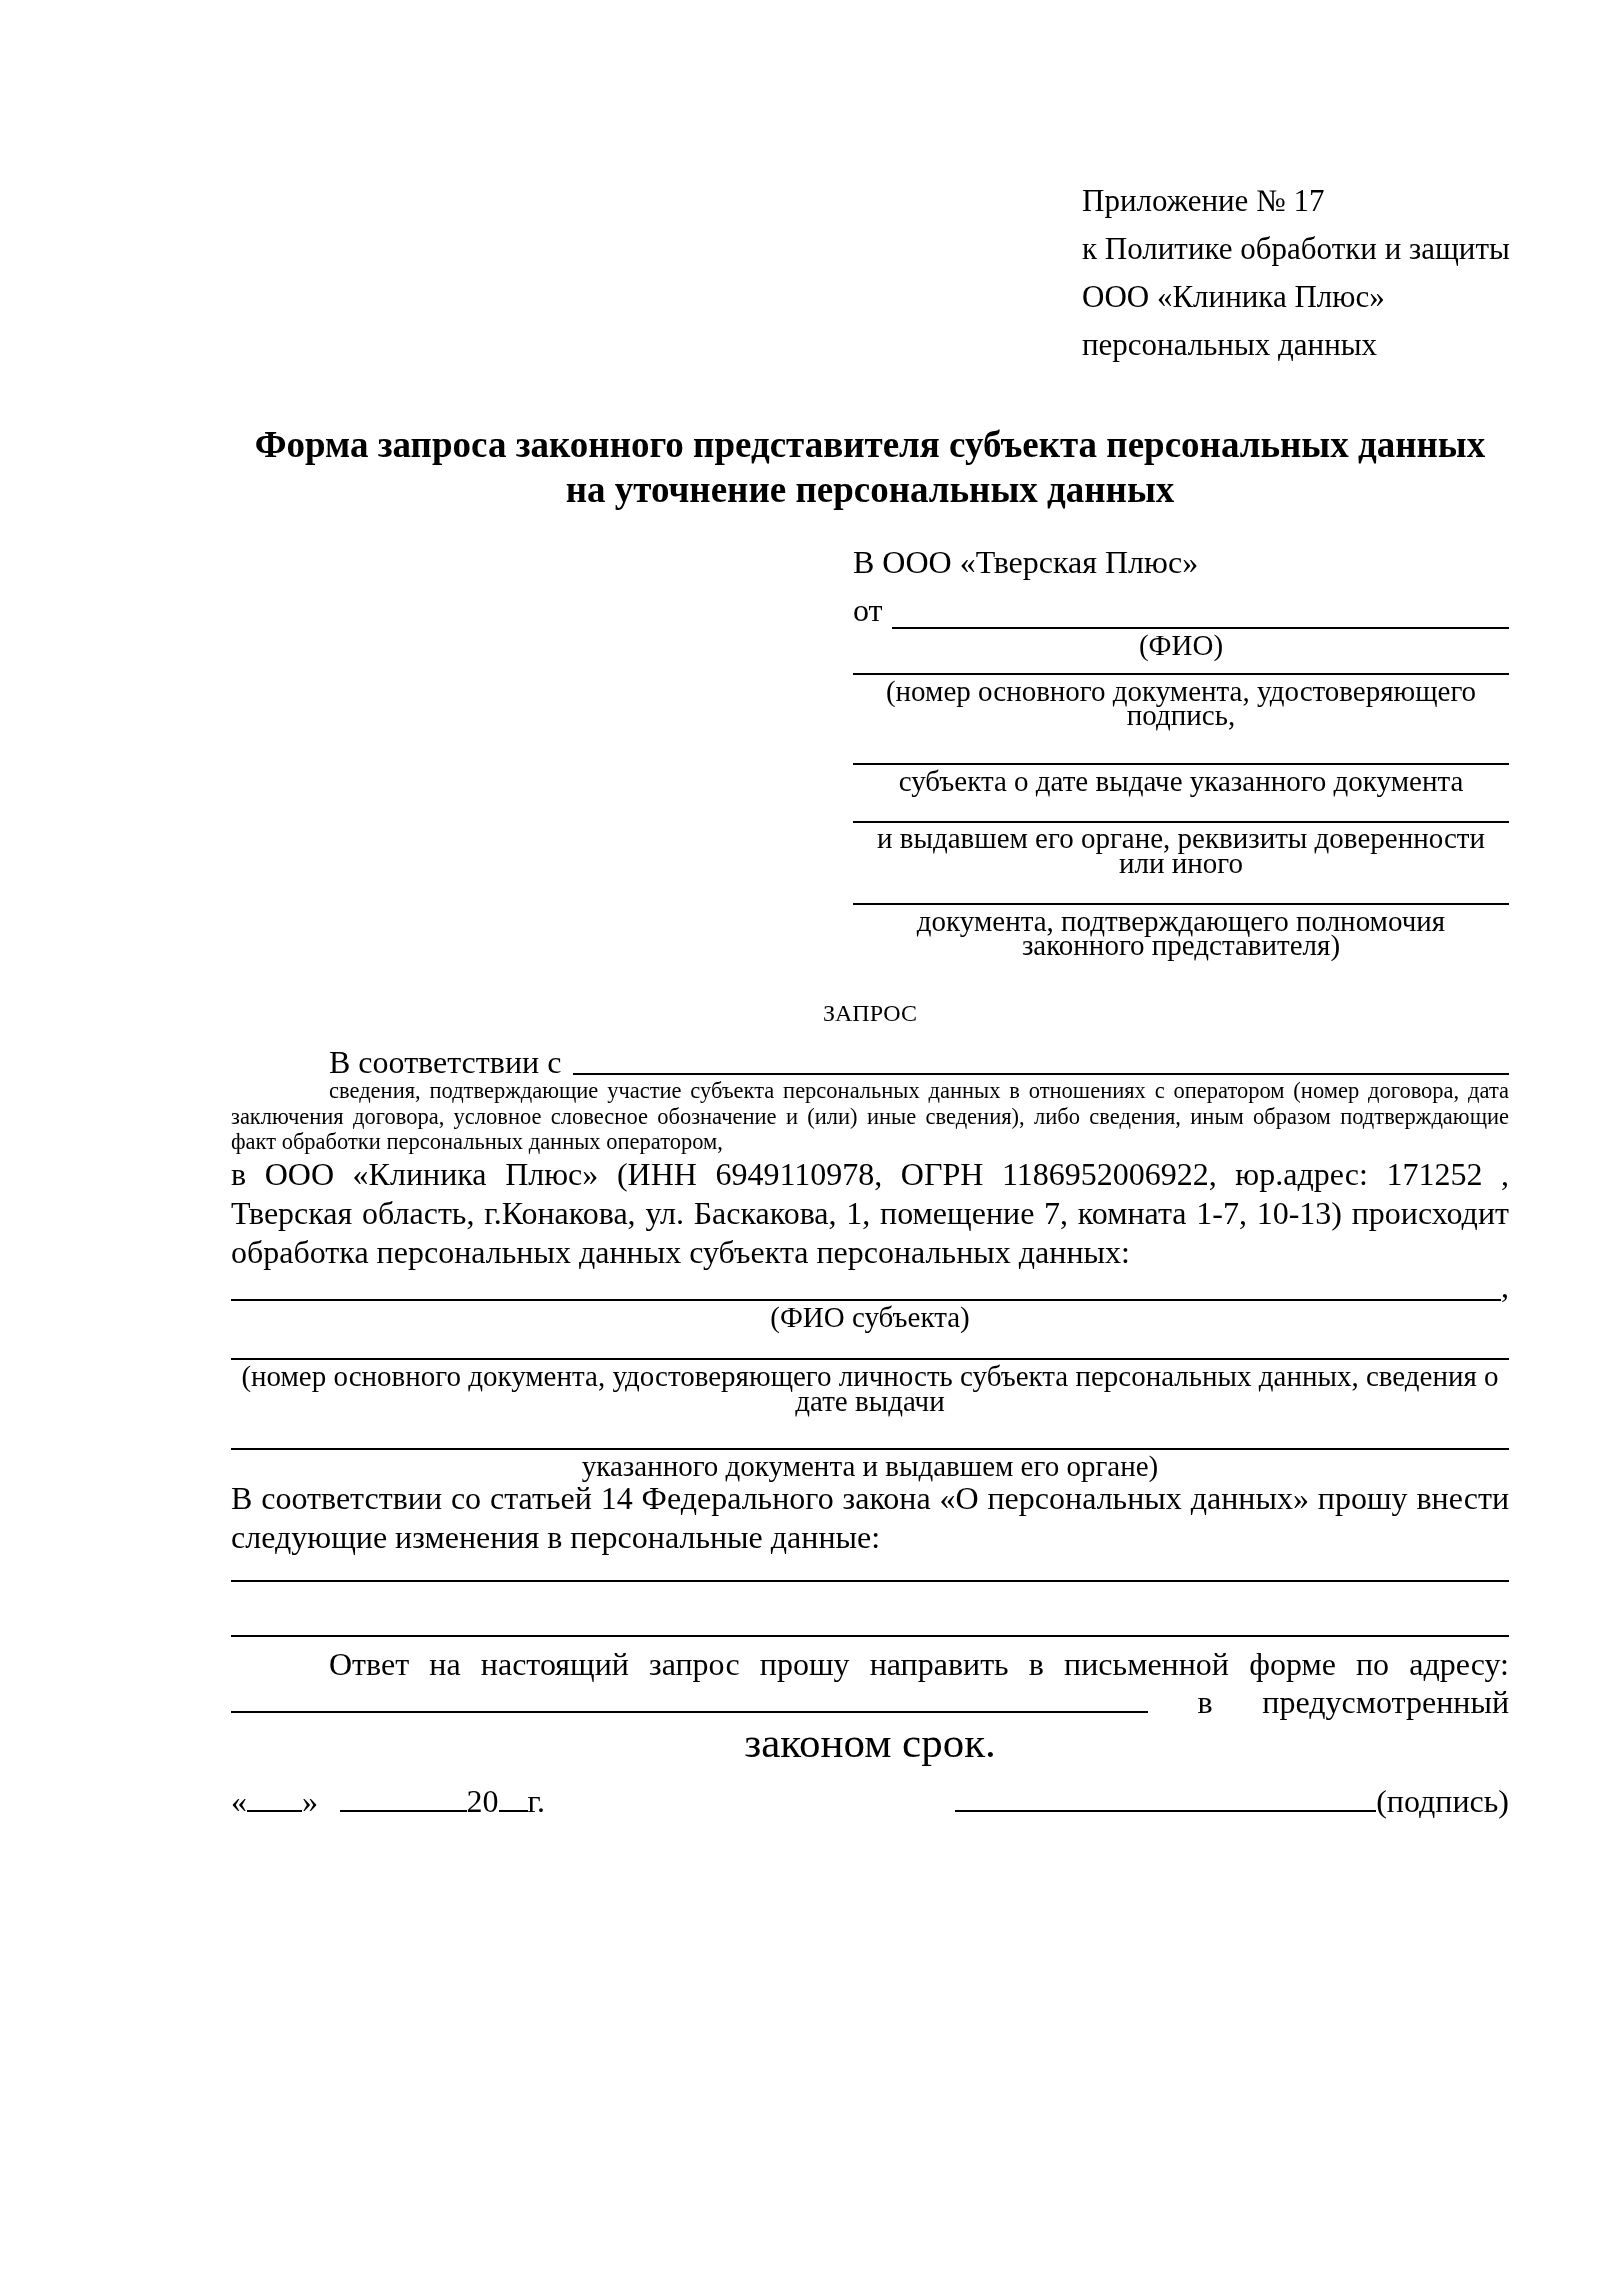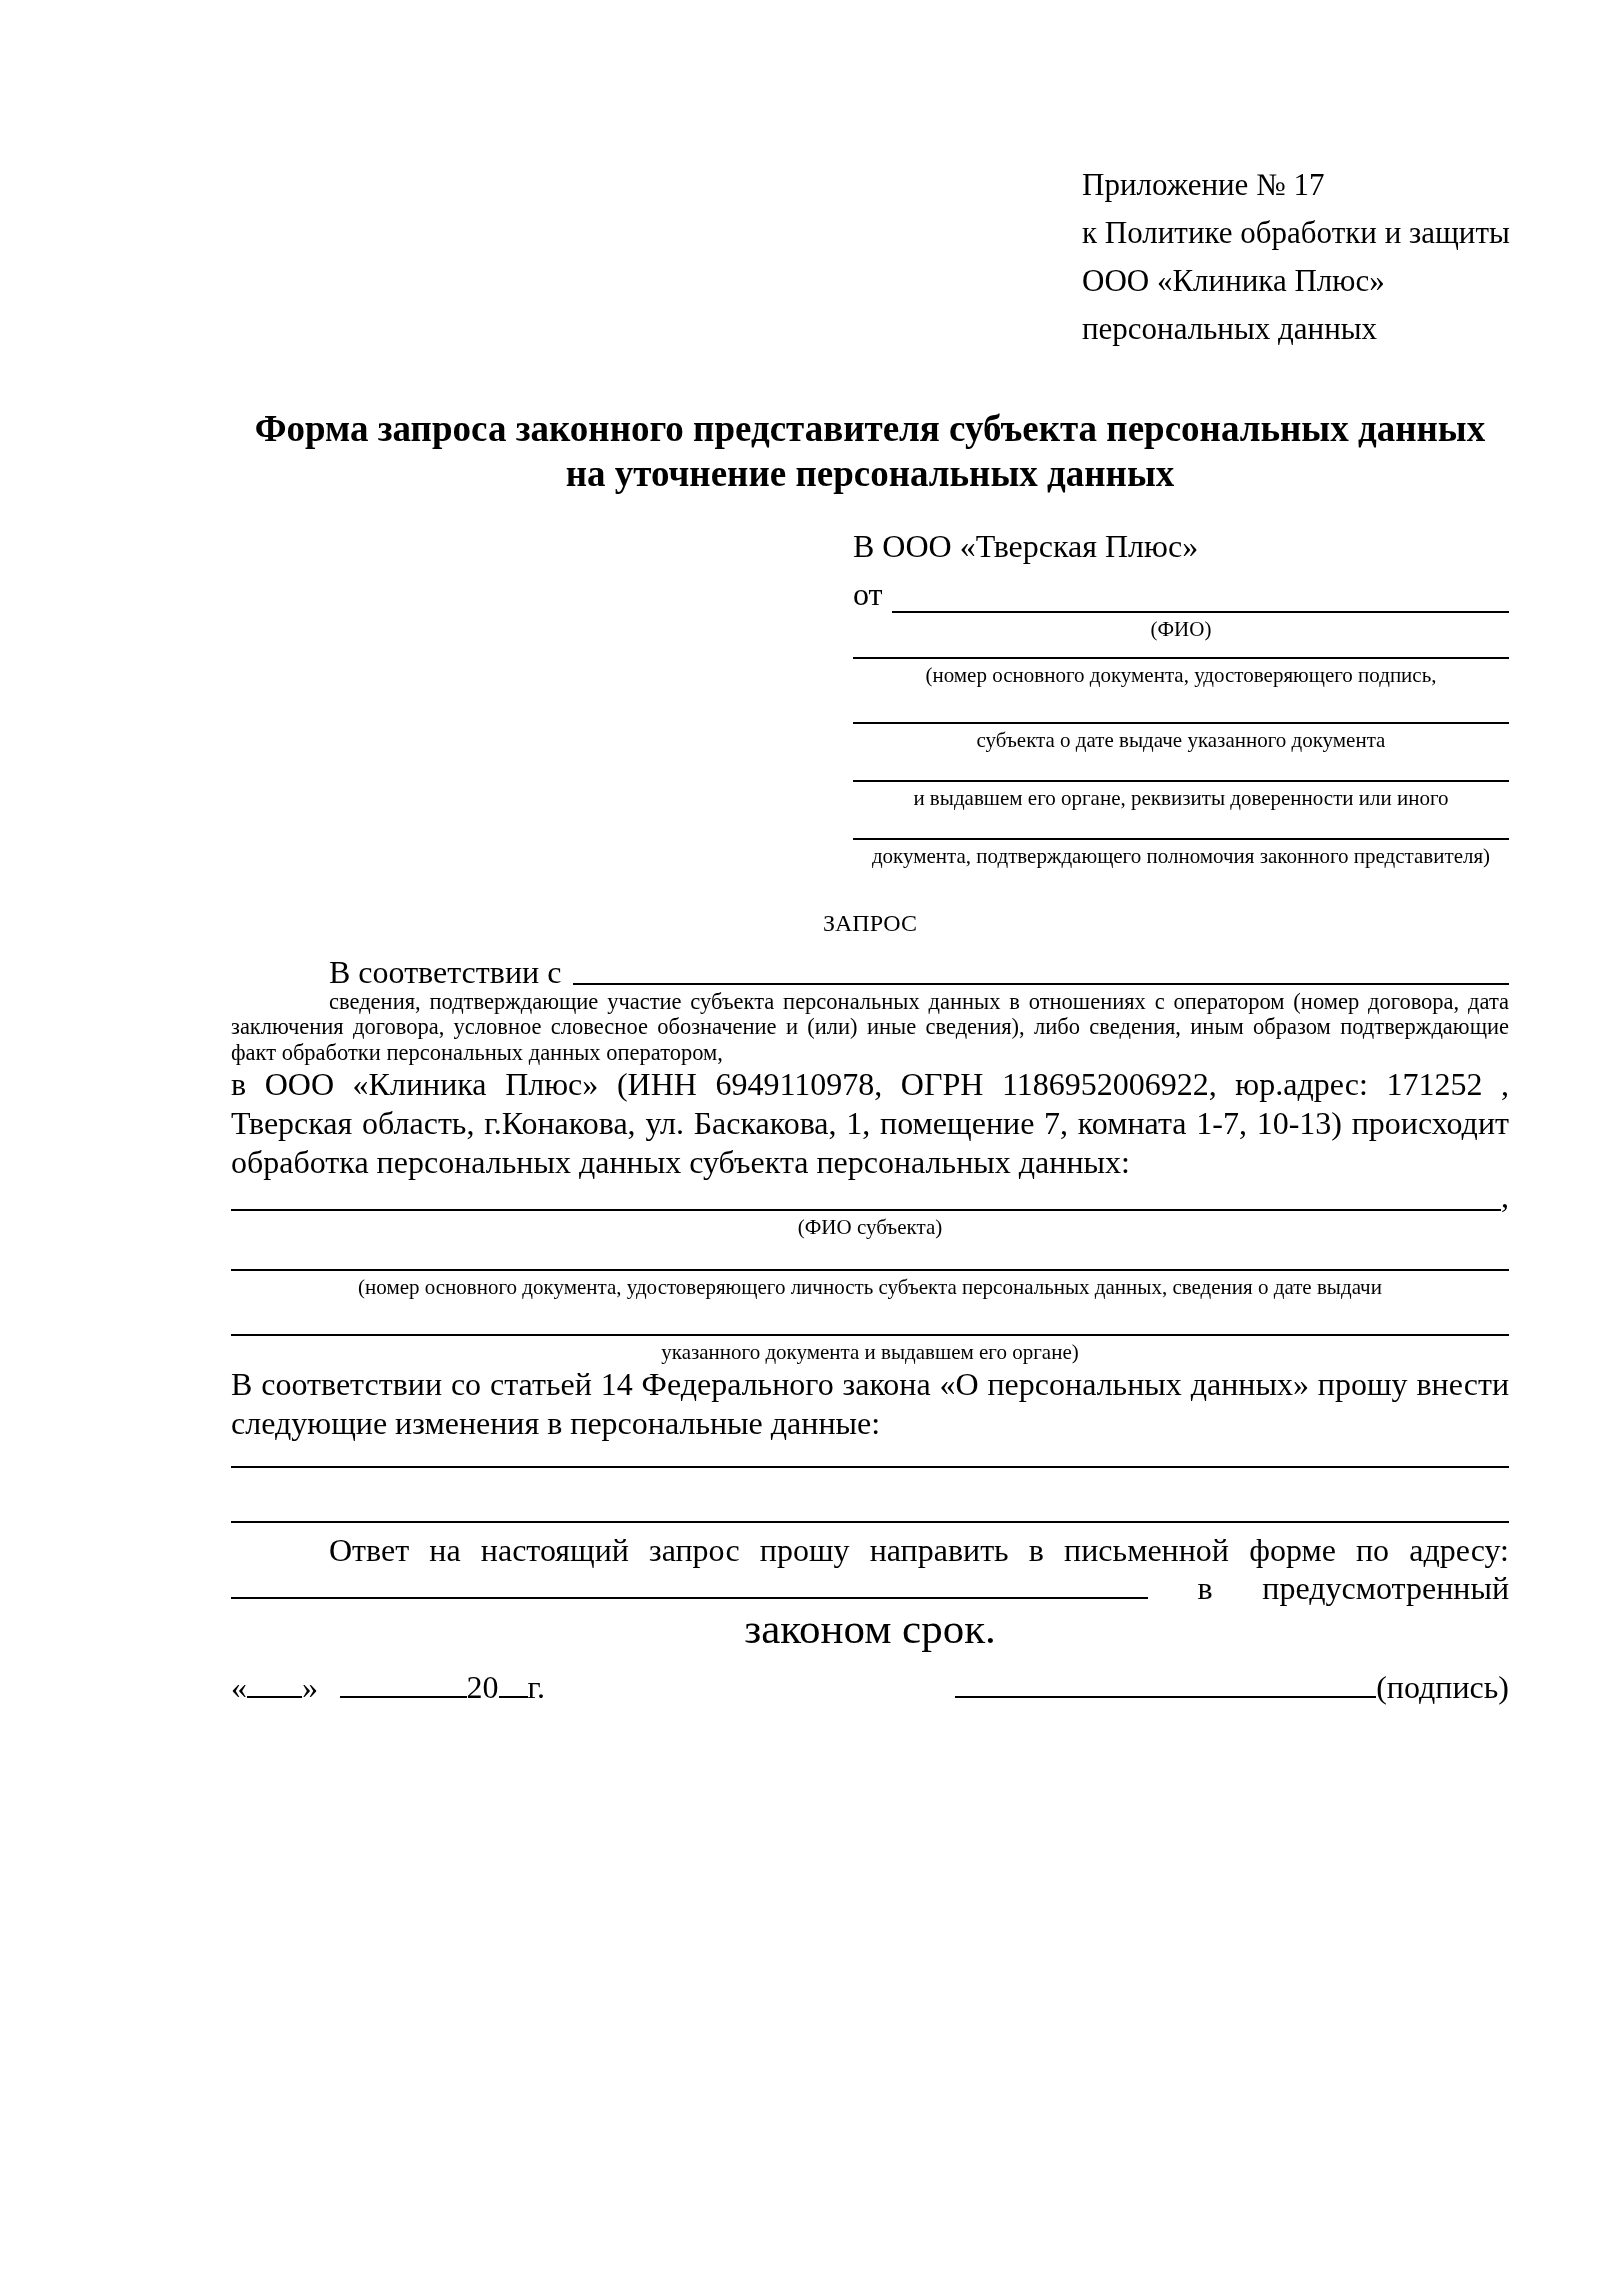--- a/index.html
+++ b/index.html
@@ -9,21 +9,21 @@
     height: 2293px;
     margin: 0 auto;
     background: #ffffff;
     font-family: "Liberation Serif", "DejaVu Serif", serif;
     color: #000000;
     overflow: hidden;
   }
   .content {
     position: absolute;
     left: 231px;
-    top: 0;
+    top: 16px;
     width: 1278px;
   }
 
   
   .header-note {
     margin-top: 161px;
     margin-left: 851px;
     font-size: 31px;
     line-height: 48px;
     white-space: nowrap;
@@ -45,21 +45,21 @@
     margin-top: 31px;
     font-size: 32px;
   }
   .addr-to { line-height: 39px; white-space: nowrap; }
   .from-row { display: flex; align-items: baseline; margin-top: 9.8px; height: 37px; }
   .from-row .lbl { flex: 0 0 auto; }
   .fill { flex: 1 1 auto; border-bottom: 2.9px solid #000; align-self: stretch; }
   .from-row .fill { margin-left: 9.8px; }
 
   .cap {
-    font-size: 21px;
+    font-size: 29px;
     line-height: 24.5px;
     text-align: center;
     margin-top: 3.9px;
   }
   .bl { border-bottom: 2.9px solid #000; }
   .bl-16 { height: 15.7px; }
   .bl-28 { height: 27.4px; }
   .bl-36 { height: 35px; }
   .bl-24 { height: 23.5px; }
   .bl-30 { height: 29px; }

